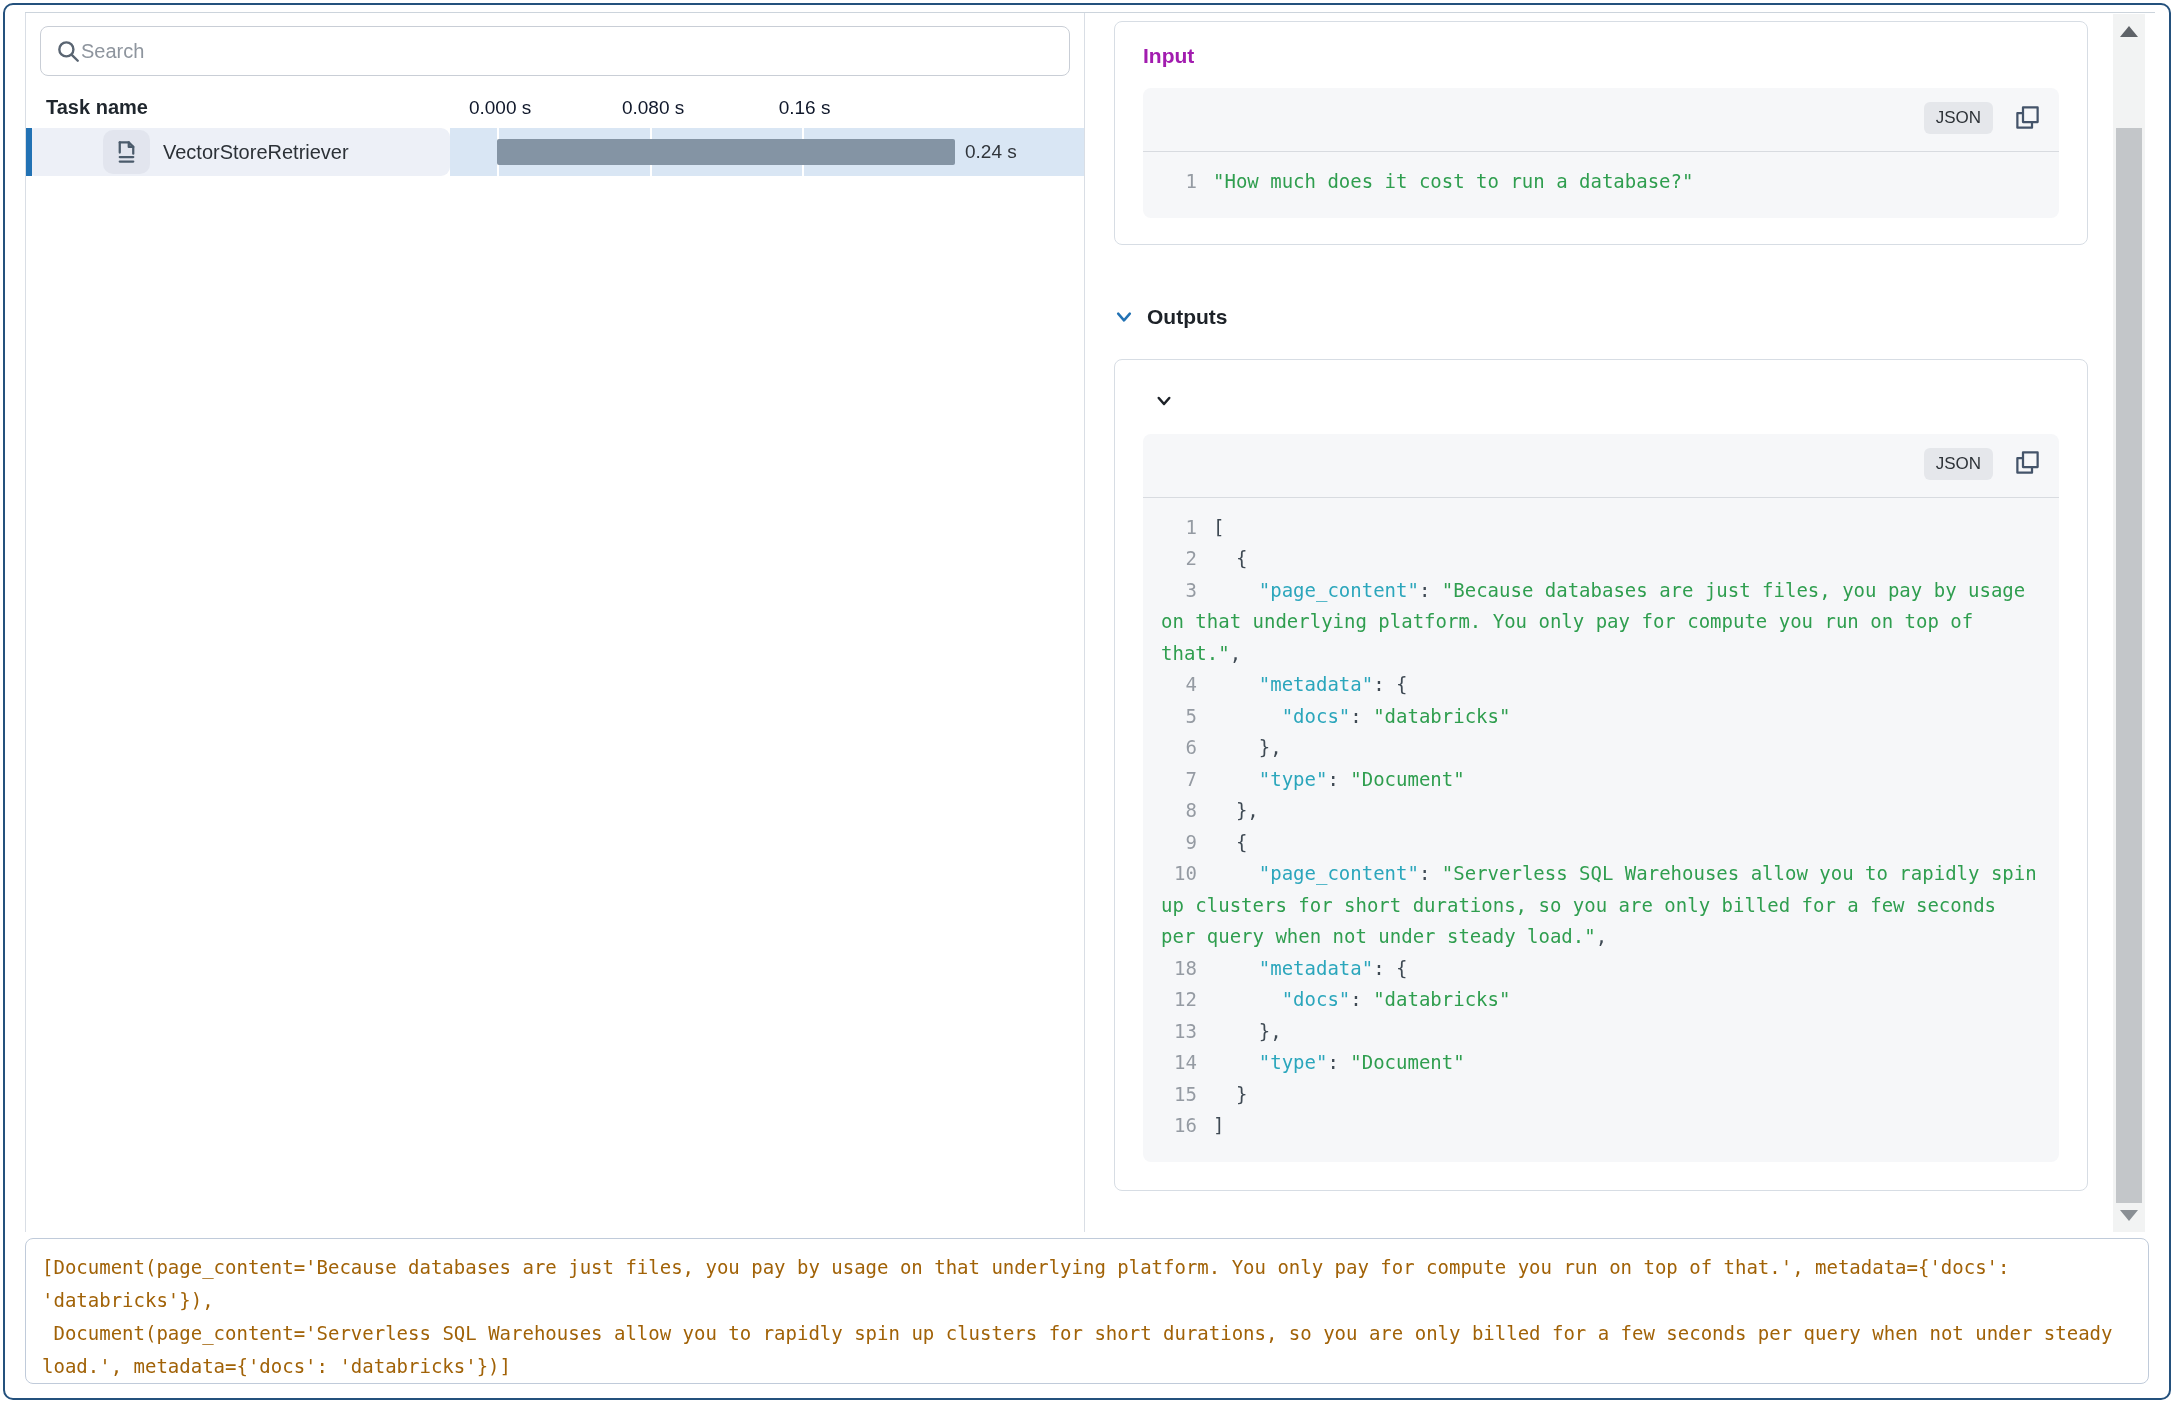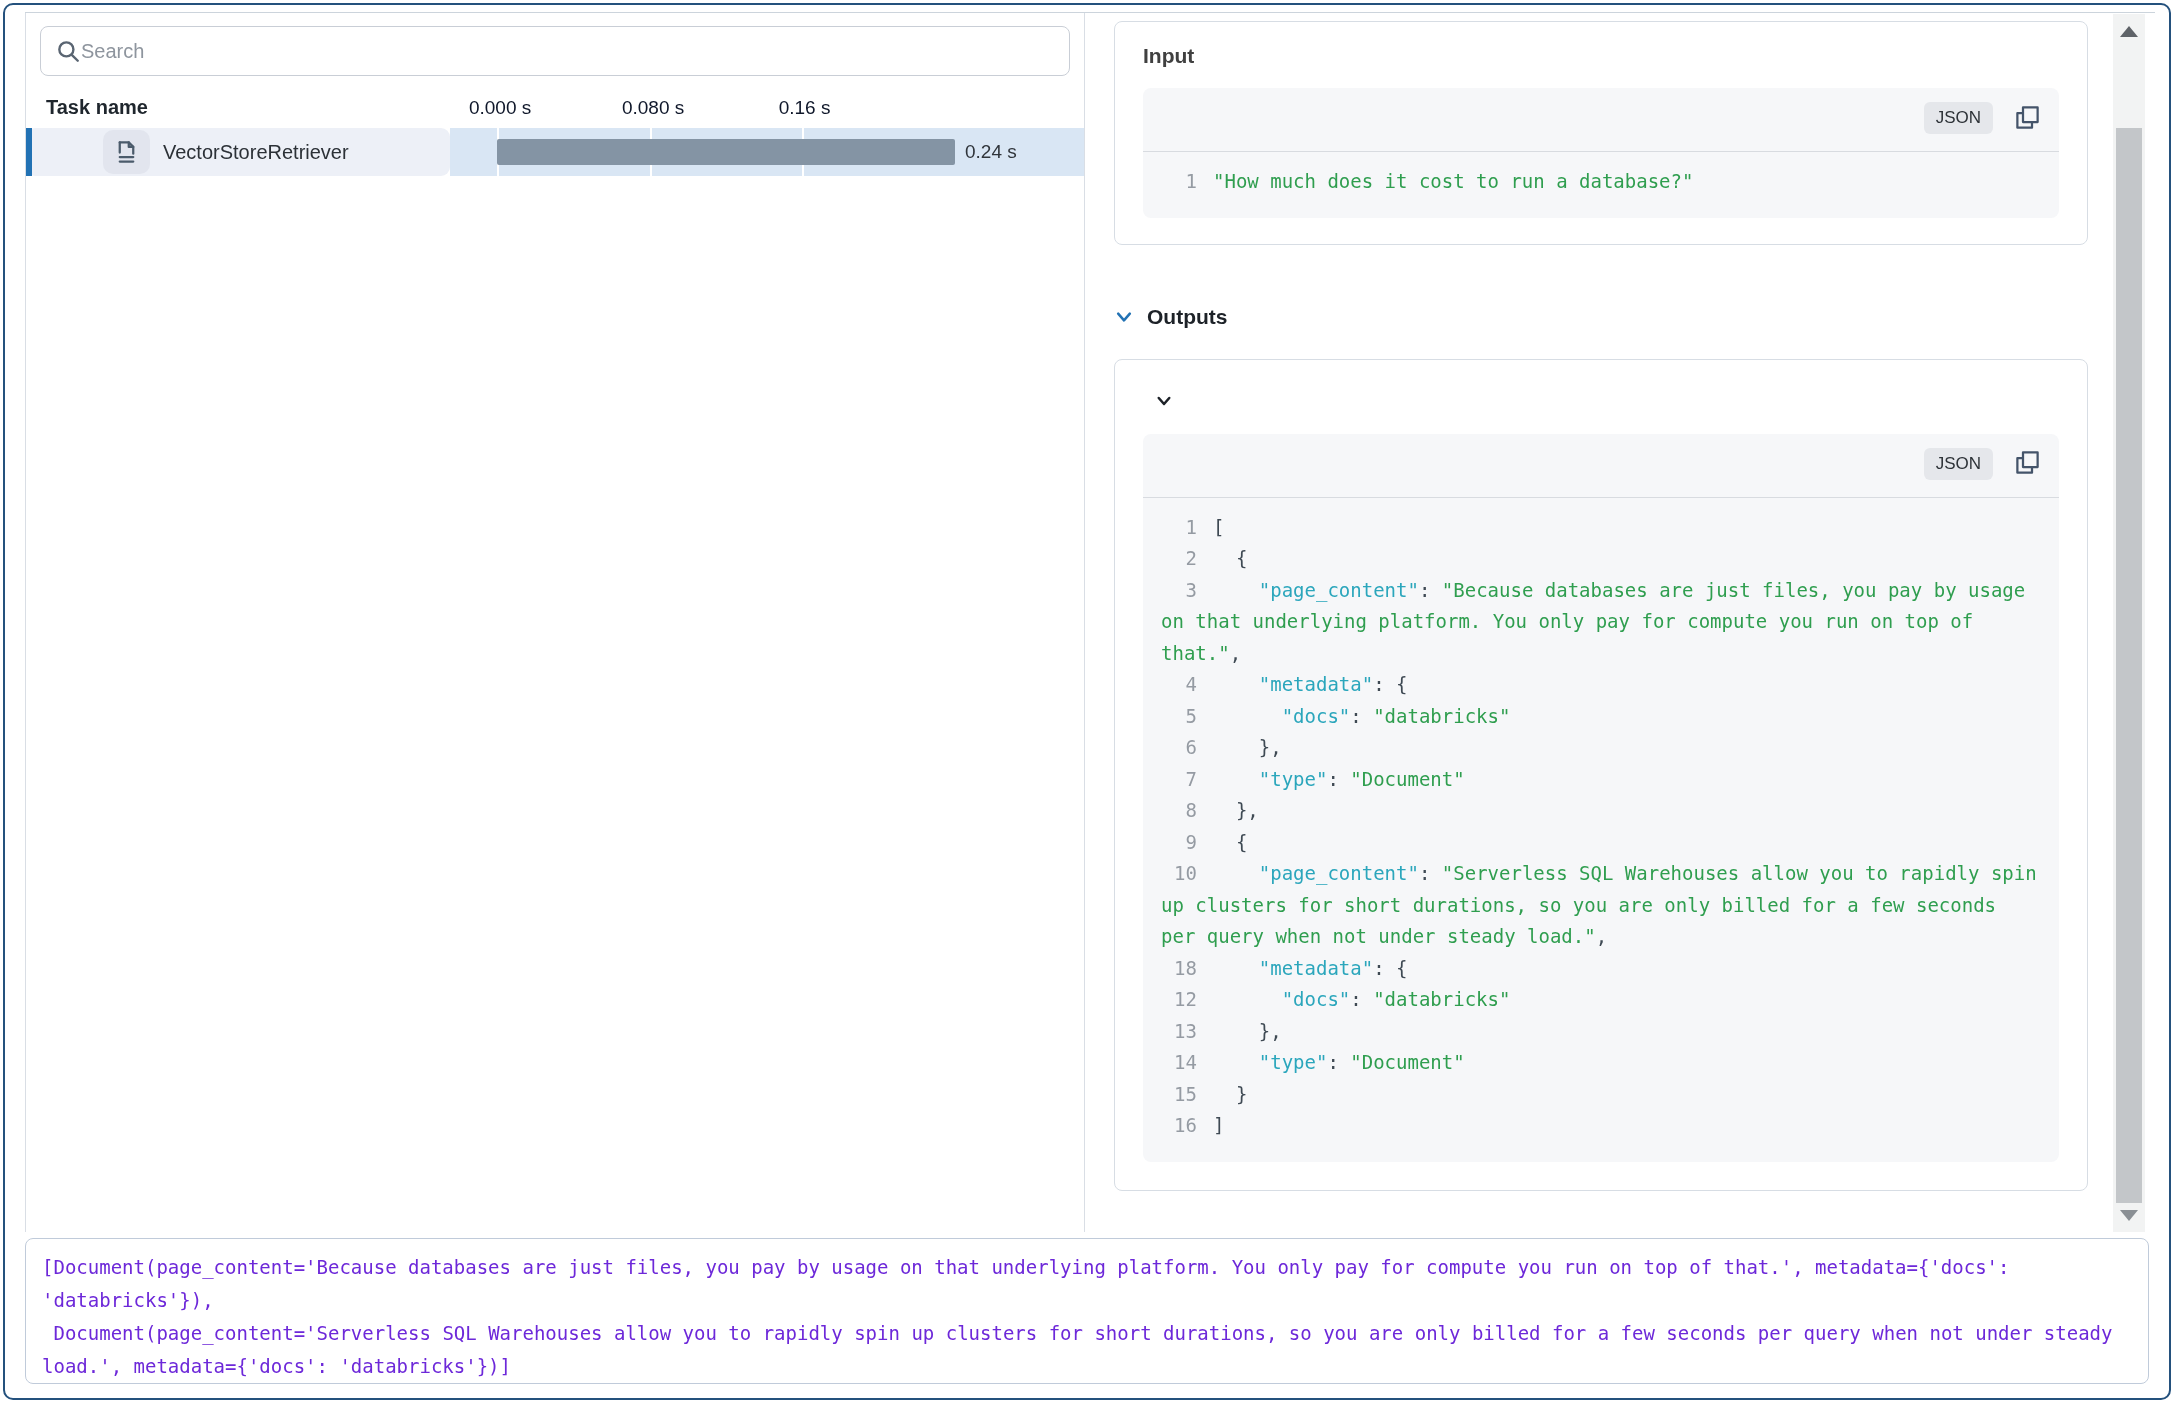--- a/index.html
+++ b/index.html
@@ -41,21 +41,21 @@
   .gl-0 { left:47px; } .gl-1 { left:200px; } .gl-2 { left:352px; }
   .bar { position:absolute; left:47px; top:11px; width:458px; height:26px;
          background:#8494a4; border-radius:2px; }
   .duration { position:absolute; left:515px; top:50%; transform:translateY(-50%);
               font-size:19px; color:#30353b; white-space:nowrap; }
 
   
   .right-pane { flex:1; padding-left:29px; }
   .card { width:974px; border:1px solid #d7dde4; border-radius:8px; background:#fff; }
   .input-card { margin-top:8px; padding:22px 28px 26px; }
-  .card-title { font-size:21px; font-weight:600; color:#404040; }
+  .card-title { font-size:21px; font-weight:600; color:#a21caf; }
 
   .json-viewer { margin-top:20px; background:#f6f7f9; border-radius:8px; }
   .jv-header { height:64px; position:relative; border-bottom:1px solid #d8dbe0; }
   .json-badge { position:absolute; right:66px; top:14px; background:#e5e7eb; border-radius:6px;
                 padding:6px 12px; font-size:17px; color:#2e3338; }
   .copy-btn { position:absolute; right:16px; top:13px; width:32px; height:32px; background:none;
               border:none; cursor:pointer; display:flex; align-items:center; justify-content:center; }
   .jv-code { padding:14px 18px 20px; font-family:"DejaVu Sans Mono", monospace;
              font-size:19px; line-height:31.5px; color:#3f4a54; }
   .code-line { white-space:pre-wrap; word-break:break-word; }
@@ -79,21 +79,21 @@
   .sb-up { top:2px; } .sb-down { bottom:2px; }
   .sb-up::after { content:""; border-left:9px solid transparent; border-right:9px solid transparent;
                   border-bottom:11px solid #5f6368; }
   .sb-down::after { content:""; border-left:9px solid transparent; border-right:9px solid transparent;
                     border-top:11px solid #8a8f94; }
   .sb-thumb { position:absolute; left:3px; right:3px; top:114px; height:1075px; background:#c3c6c9; cursor:pointer; }
 
   
   .bottom-panel { margin:6px 20px 0; height:146px; border:1px solid #c0cbda; border-radius:8px;
                   background:#fff; padding:12px 16px; font-family:"DejaVu Sans Mono", monospace;
-                  font-size:19px; line-height:33px; color:#6d28d9; white-space:pre-wrap;
+                  font-size:19px; line-height:33px; color:#a16207; white-space:pre-wrap;
                   word-break:break-word; overflow:hidden; }
 </style>
 </head>
 <body>
 
 <div class="frame">
 
   <div class="main">
 
     <div class="left-pane">

